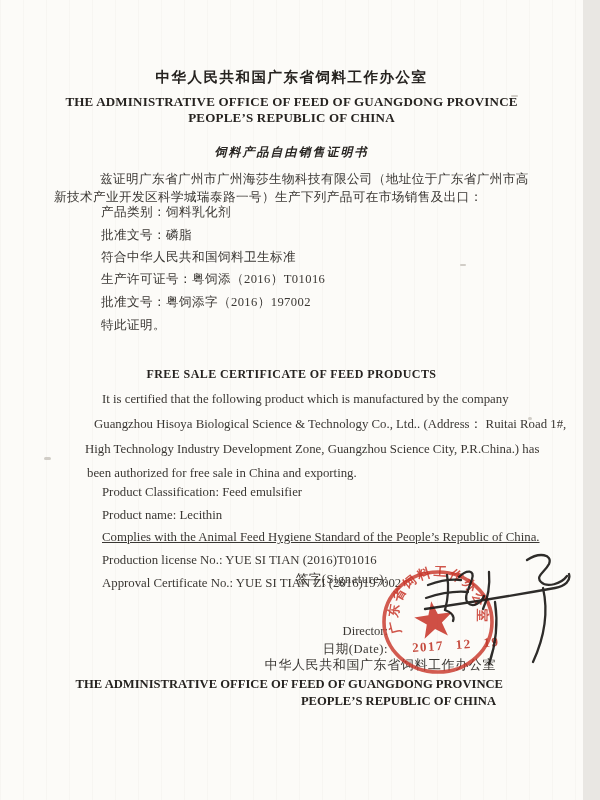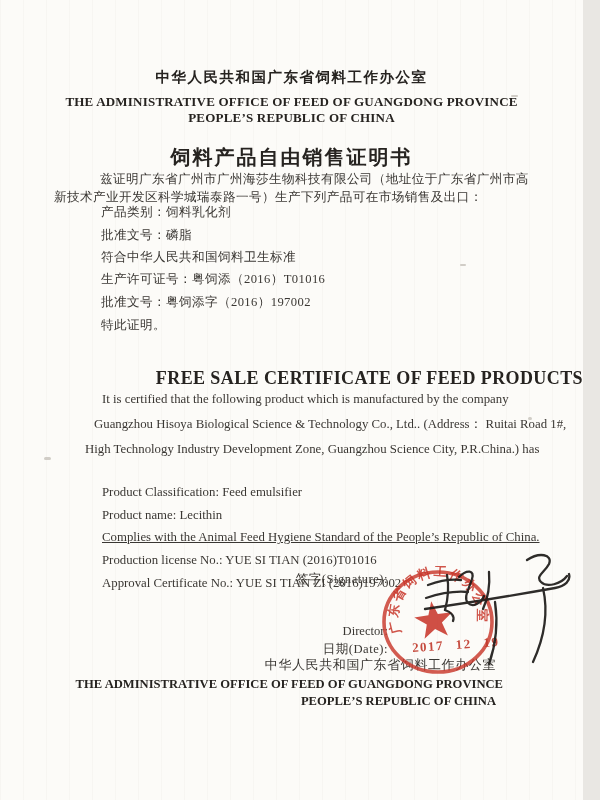--- a/index.html
+++ b/index.html
@@ -10,23 +10,23 @@
     background-image:repeating-linear-gradient(90deg, rgba(225,222,216,0.18) 0 1px, rgba(0,0,0,0) 1px 23px);
     font-family:"Liberation Serif","DejaVu Serif",serif;
     color:#3a3733;
   }
   .line{position:absolute;white-space:nowrap;line-height:1.15;}
   .center{left:0;width:100%;text-align:center;}
   .bold{font-weight:bold;color:#262320;}
   .zh{letter-spacing:0.5px;}
   .zh-head{font-size:14.5px;letter-spacing:1.5px;}
   .en-head{font-size:13px;letter-spacing:0.2px;}
-  .zh-title{font-size:20px;letter-spacing:2px;}
+  .zh-title{font-size:12px;letter-spacing:2px;font-style:italic;}
   .zh-body{font-size:12.6px;letter-spacing:0.4px;}
-  .en-title{font-size:18px;letter-spacing:0.4px;text-align:right;}
+  .en-title{font-size:12px;letter-spacing:0.4px;}
   .en-body{font-size:12.8px;}
   .sig-label{font-size:12.6px;text-align:right;}
   .office-zh{font-size:13px;letter-spacing:0.6px;}
   .office-en{font-size:12.6px;font-weight:bold;color:#262320;}
   .right-col{right:195px;}
   .stamp-svg{position:absolute;left:378px;top:566px;}
   .sign-svg{position:absolute;left:415px;top:550px;}
   .date-chop{
     position:absolute;left:412px;top:637px;
     color:#c0392b;font-size:13px;font-weight:bold;
@@ -51,20 +51,21 @@
   <div class="line zh zh-body" style="top:228px;left:101px;">批准文号：磷脂</div>
   <div class="line zh zh-body" style="top:250px;left:101px;">符合中华人民共和国饲料卫生标准</div>
   <div class="line zh zh-body" style="top:272px;left:101px;">生产许可证号：粤饲添（2016）T01016</div>
   <div class="line zh zh-body" style="top:295px;left:101px;">批准文号：粤饲添字（2016）197002</div>
   <div class="line zh zh-body" style="top:318px;left:101px;">特此证明。</div>
 
   <div class="line center bold en-title" style="top:368px;">FREE SALE CERTIFICATE OF FEED PRODUCTS</div>
   <div class="line en-body" style="top:392px;left:102px;">It is certified that the following product which is manufactured by the company</div>
   <div class="line en-body" style="top:417px;left:94px;">Guangzhou Hisoya Biological Science &amp; Technology Co., Ltd.. (Address： Ruitai Road 1#,</div>
   <div class="line en-body" style="top:442px;left:85px;">High Technology Industry Development Zone, Guangzhou Science City, P.R.China.) has</div>
+  <div class="line en-body" style="top:466px;left:87px;">been authorized for free sale in China and exporting.</div>
   <div class="line en-body" style="top:485px;left:102px;">Product Classification: Feed emulsifier</div>
   <div class="line en-body" style="top:508px;left:102px;">Product name: Lecithin</div>
   <div class="line en-body" style="top:530px;left:102px;text-decoration:underline;">Complies with the Animal Feed Hygiene Standard of the People’s Republic of China.</div>
   <div class="line en-body" style="top:553px;left:102px;">Production license No.: YUE SI TIAN (2016)T01016</div>
   <div class="line en-body" style="top:576px;left:102px;">Approval Certificate No.: YUE SI TIAN ZI (2016)197002</div>
 
   <div class="line sig-label right-col zh" style="top:572px;">签字(Signature):</div>
   <div class="line sig-label right-col" style="top:624px;">Director:</div>
   <div class="line sig-label right-col zh" style="top:642px;">日期(Date):</div>
 

